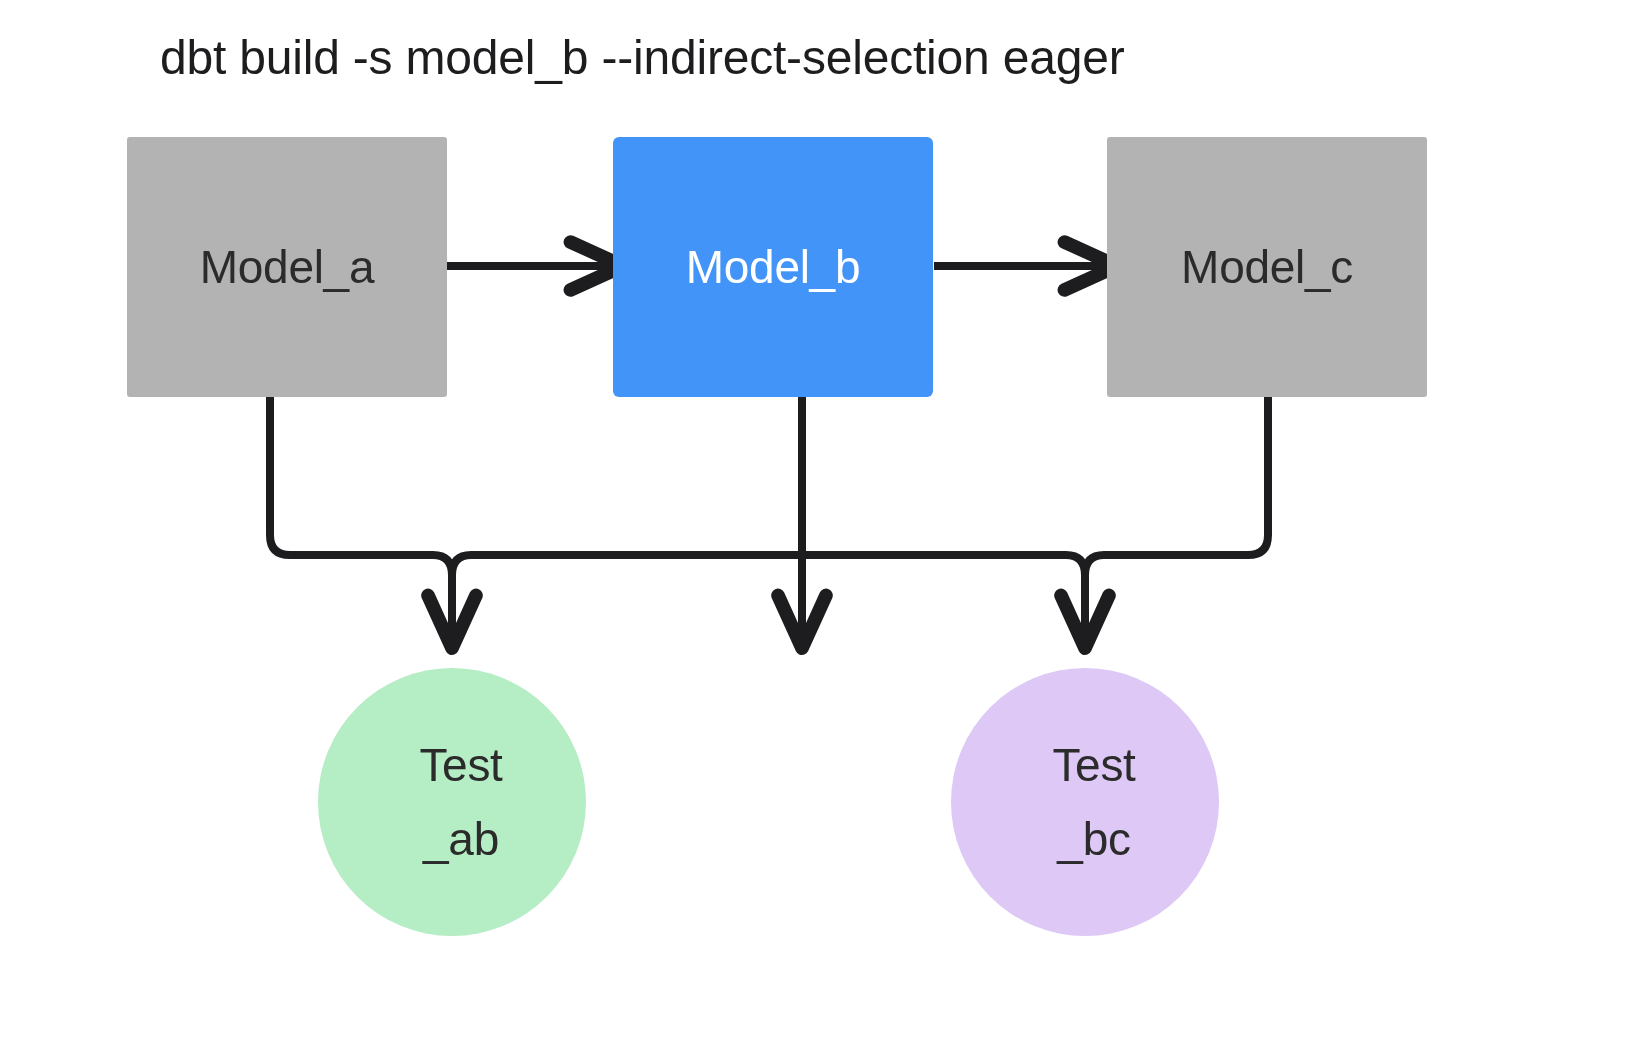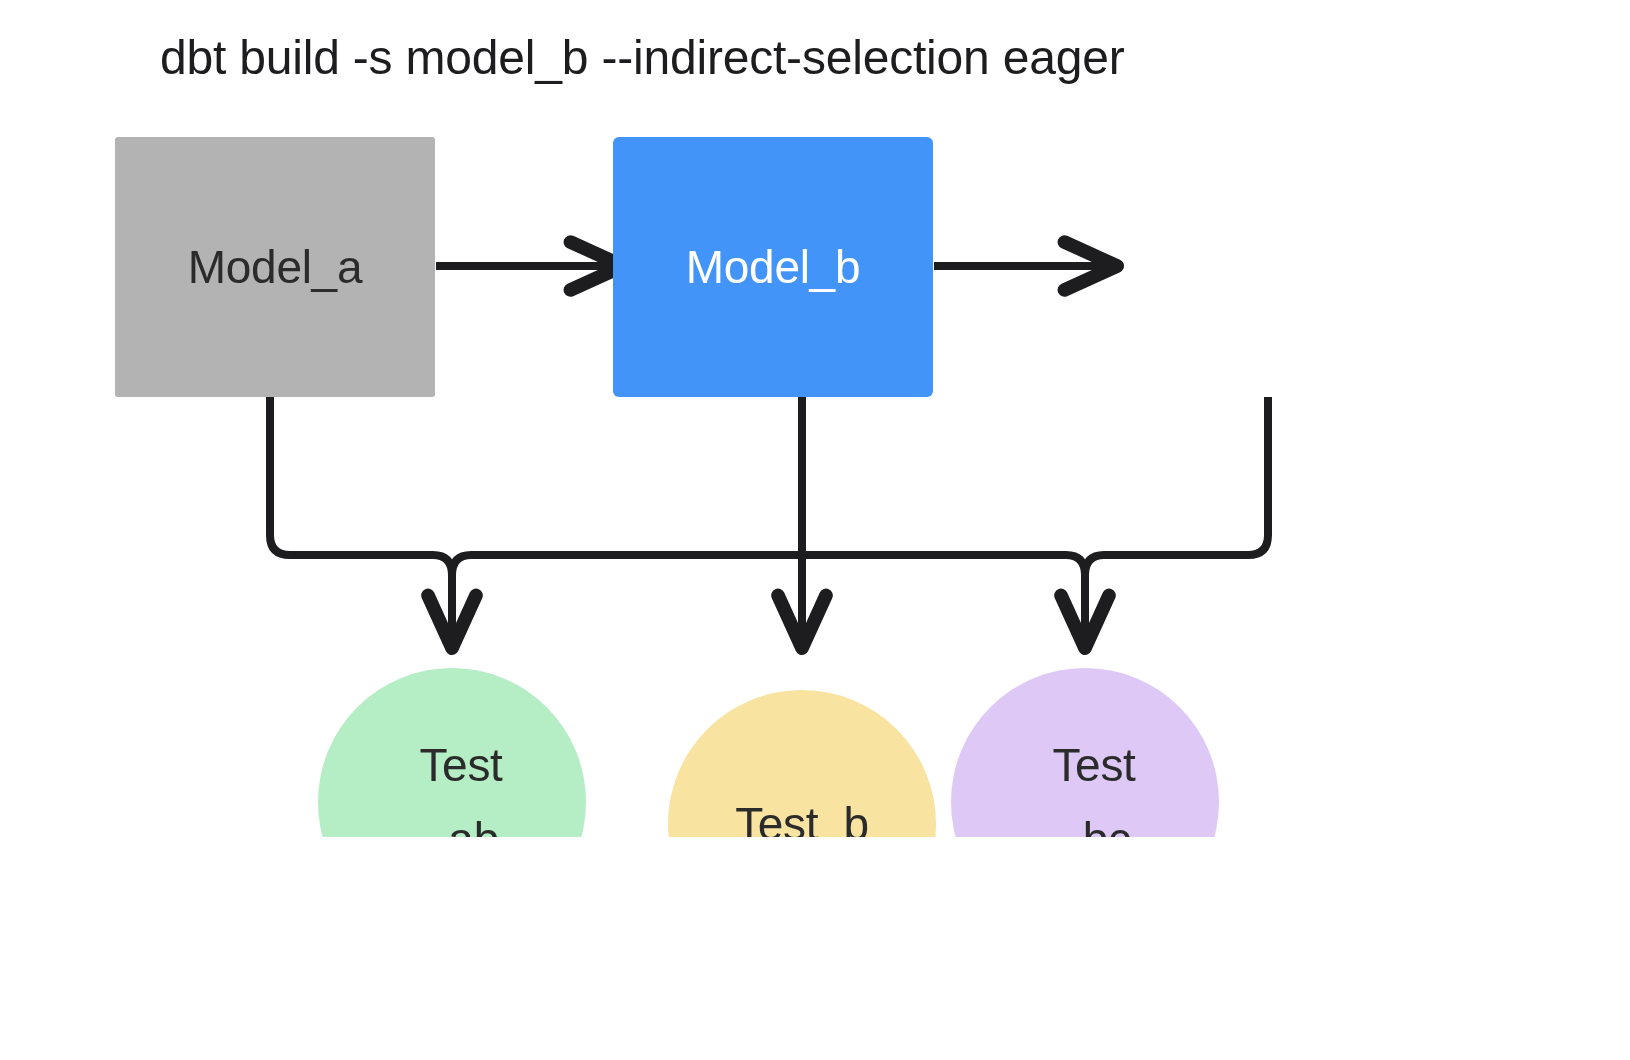--- a/index.html
+++ b/index.html
@@ -8,21 +8,21 @@
     padding: 0;
     background: #ffffff;
   }
   body {
     font-family: "Liberation Sans", sans-serif;
     -webkit-font-smoothing: antialiased;
   }
   #canvas {
     position: relative;
     width: 1630px;
-    height: 837px;
+    height: 1060px;
     background: #ffffff;
     overflow: hidden;
   }
   #edges {
     position: absolute;
     left: 0;
     top: 0;
     width: 1630px;
     height: 1060px;
     pointer-events: none;
@@ -49,21 +49,21 @@
     border-radius: 3px;
     display: flex;
     align-items: center;
     justify-content: center;
   }
   .node-box .node-label {
     font-size: 46px;
     line-height: 52px;
     letter-spacing: -0.3px;
   }
-  .box-a { left: 115px; top: 137px;  background: #b3b3b3; }
+  .box-a { left: 127px; top: 137px;  background: #b3b3b3; }
   .box-b { left: 613px; top: 137px;  background: #4294f8; border-radius: 6px; }
   .box-c { left: 1107px; top: 137px; background: #b3b3b3; }
   .box-a .node-label, .box-c .node-label { color: #2b2b2b; }
   .box-b .node-label { color: #ffffff; }
 
   
   .node-circle {
     position: absolute;
     width: 268px;
     height: 268px;
@@ -119,28 +119,28 @@
   <div class="title">dbt build -s model_b --indirect-selection eager</div>
 
   <div class="node-box box-a">
     <span class="node-label">Model_a</span>
   </div>
 
   <div class="node-box box-b">
     <span class="node-label">Model_b</span>
   </div>
 
+  <div class="node-box box-c">
+    <span class="node-label">Model_c</span>
+  </div>
 
   <div class="node-circle circle-ab">
     <span class="node-label">Test
 _ab</span>
   </div>
 
-  <div class="node-circle circle-b">
-    <span class="node-label">Test_b</span>
-  </div>
 
   <div class="node-circle circle-bc">
     <span class="node-label">Test
 _bc</span>
   </div>
 
 </div>
 
 </body></html>

